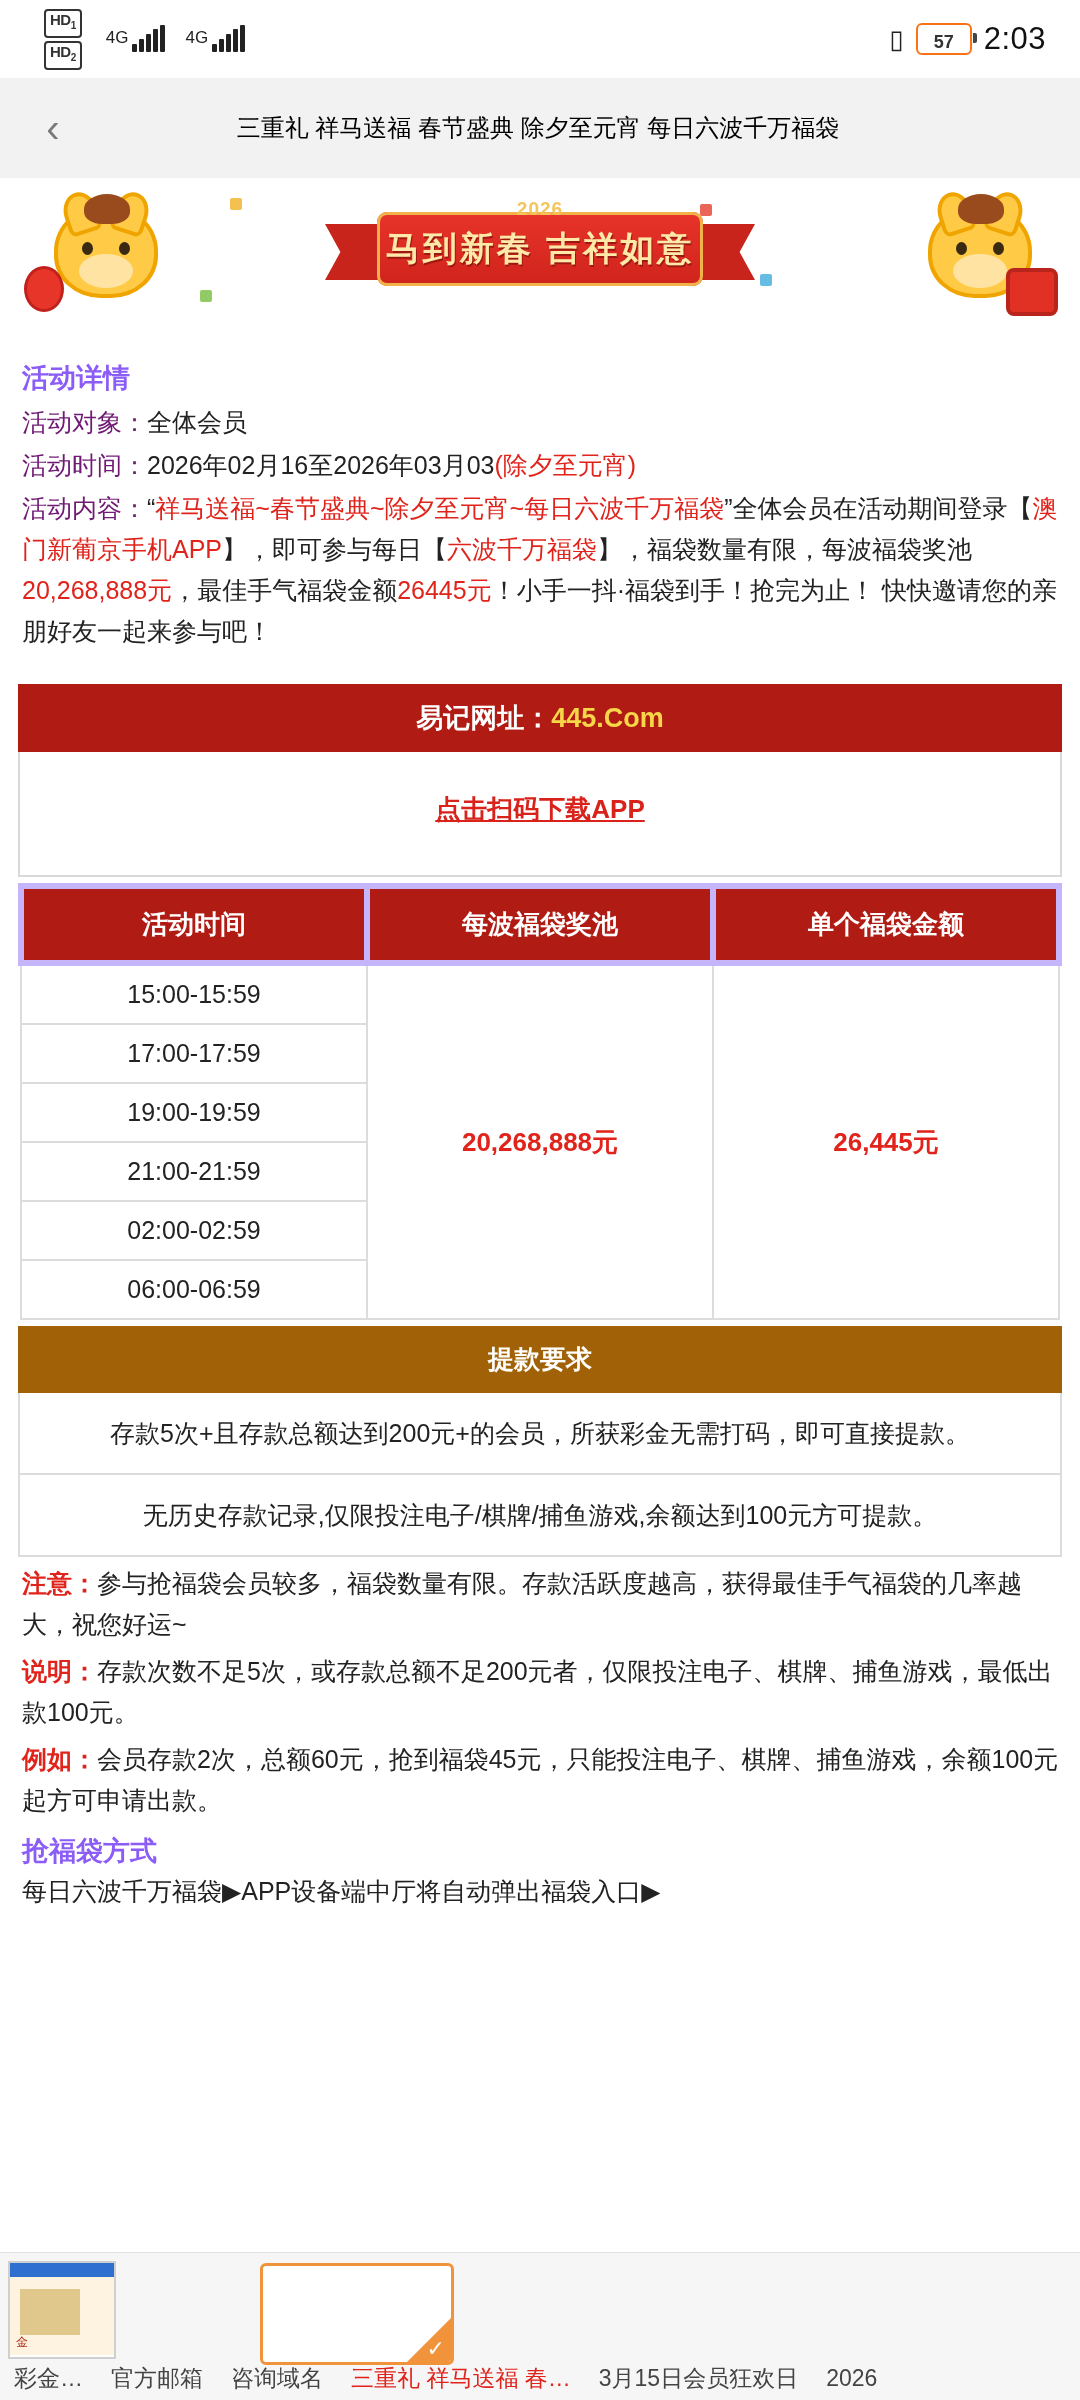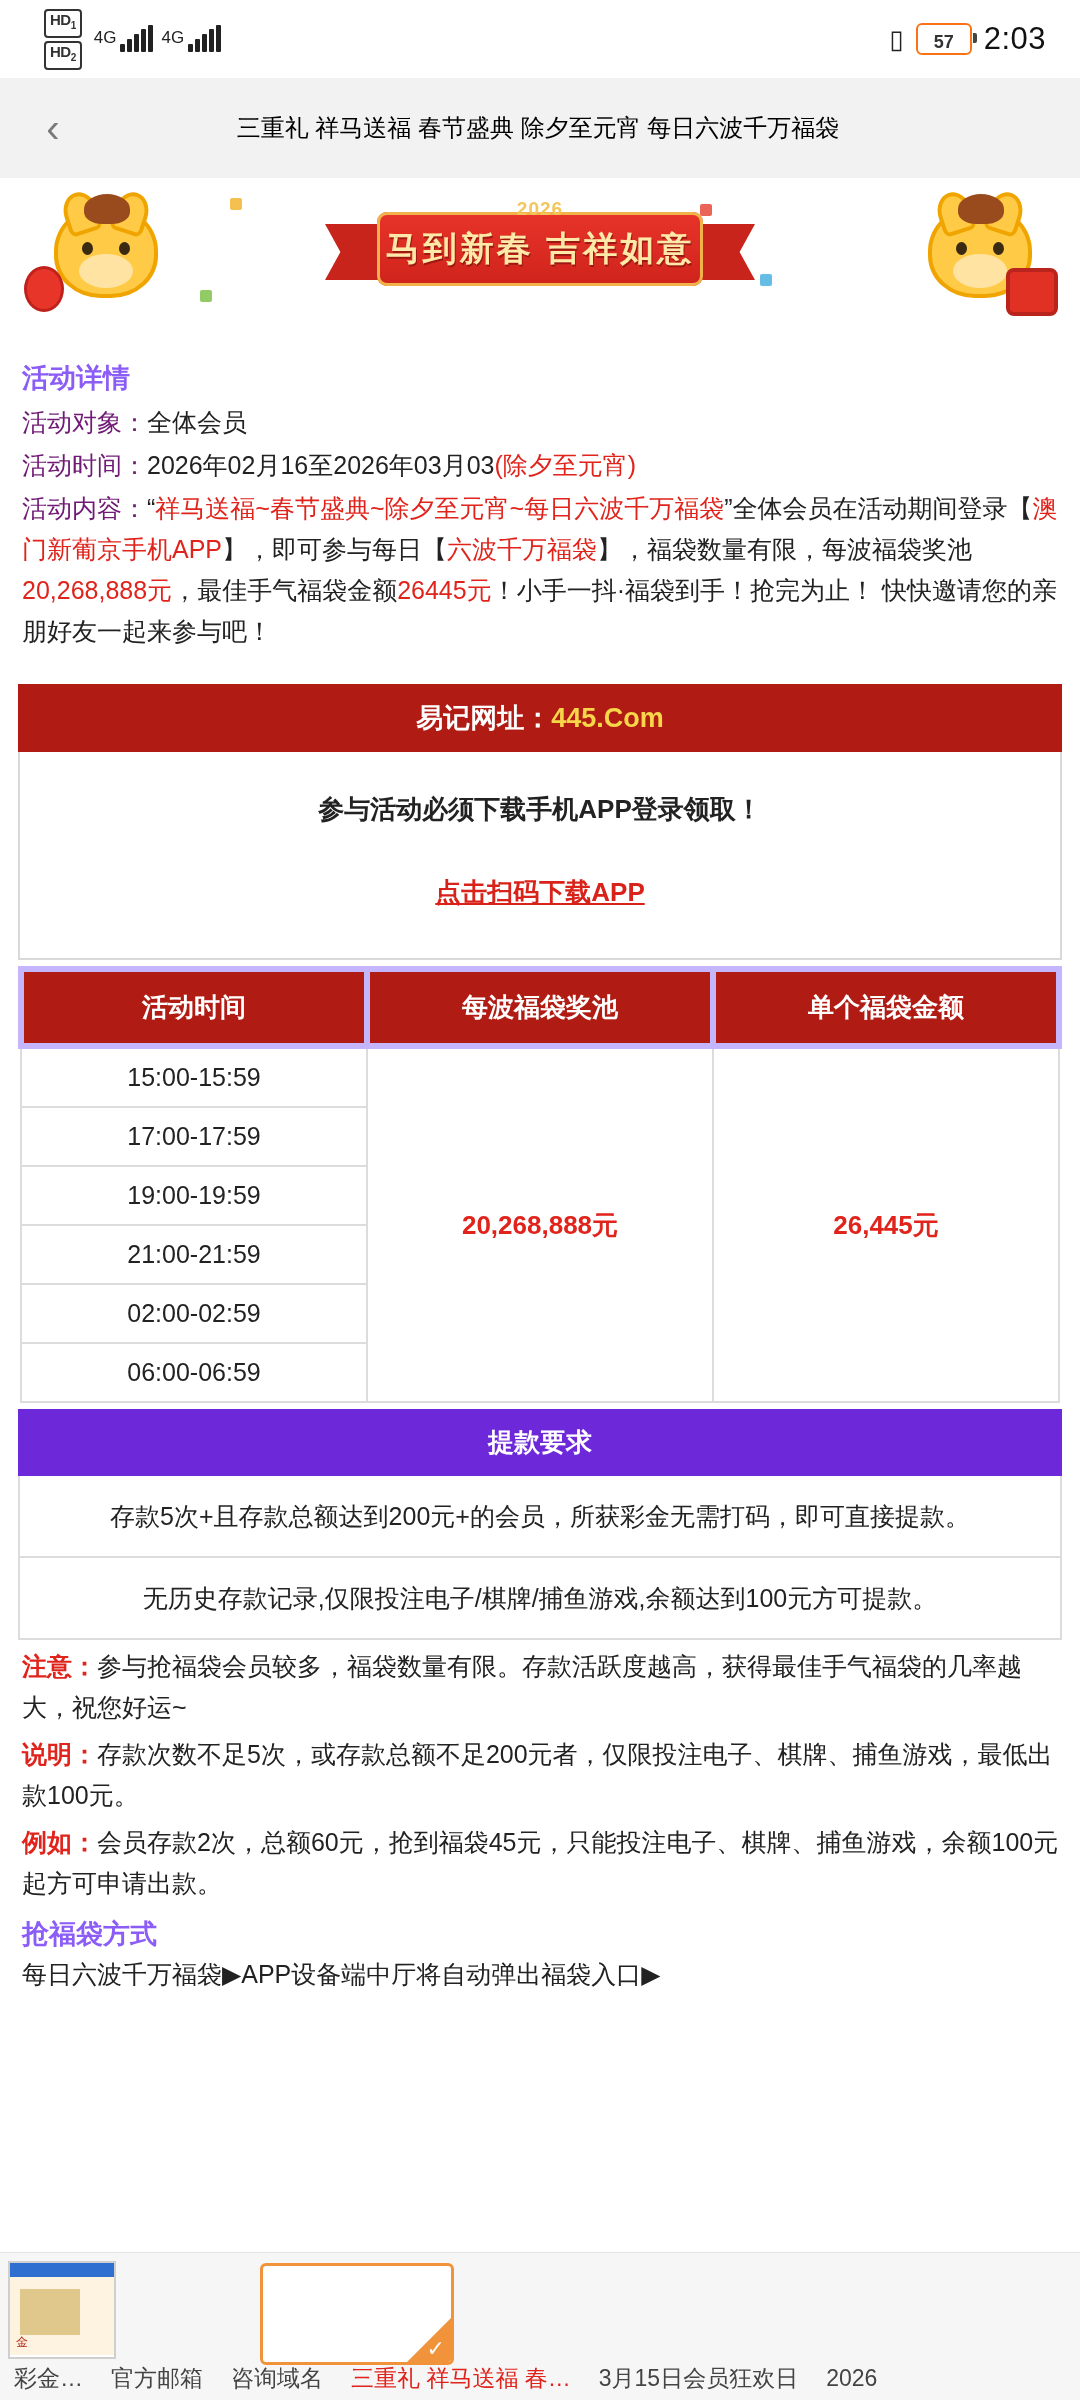--- a/index.html
+++ b/index.html
@@ -21,21 +21,21 @@
     background: #ffffff;
     display: flex;
     align-items: center;
     justify-content: space-between;
     padding: 0 34px 0 44px;
     box-sizing: border-box;
   }
   .status-left {
     display: flex;
     align-items: center;
-    gap: 8px;
+    gap: 20px;
   }
   .hd-stack {
     display: flex;
     flex-direction: column;
     gap: 3px;
     margin-right: 4px;
   }
   .hd-badge {
     font-size: 15px;
     font-weight: bold;
@@ -325,21 +325,21 @@
     text-align: center;
     padding: 14px 0;
   }
   table.prize td.amount {
     color: #e0241c;
     font-size: 26px;
     font-weight: bold;
   }
 
   .req-bar {
-    background: #6d28d9;
+    background: #a16207;
     color: #fff;
     text-align: center;
     font-size: 26px;
     font-weight: bold;
     padding: 16px 0;
     margin-top: 6px;
   }
   .req-row {
     border: 2px solid #dcdcdc;
     border-top: none;
@@ -551,21 +551,20 @@
 
   <div class="para">
     <span class="lbl">活动内容：</span><span>“</span><span class="red">祥马送福~春节盛典~除夕至元宵~每日六波千万福袋</span><span>”全体会员在活动期间登录【</span><span class="red">澳门新葡京手机APP</span><span>】，即可参与每日【</span><span class="red">六波千万福袋</span><span>】，福袋数量有限，每波福袋奖池</span><span class="red">20,268,888元</span><span>，最佳手气福袋金额</span><span class="red">26445元</span><span>！小手一抖·福袋到手！抢完为止！ 快快邀请您的亲朋好友一起来参与吧！</span>
   </div>
 
   <div class="site-bar">
     <span>易记网址：</span><span class="url">445.Com</span>
   </div>
 
   <div class="app-box">
-    <div class="line1">参与活动必须下载手机APP登录领取！</div>
     <div class="line2">点击扫码下载APP</div>
   </div>
 
   <table class="prize">
     <tbody>
         <tr>
       <th>活动时间</th>
       <th>每波福袋奖池</th>
       <th>单个福袋金额</th>
     </tr>

